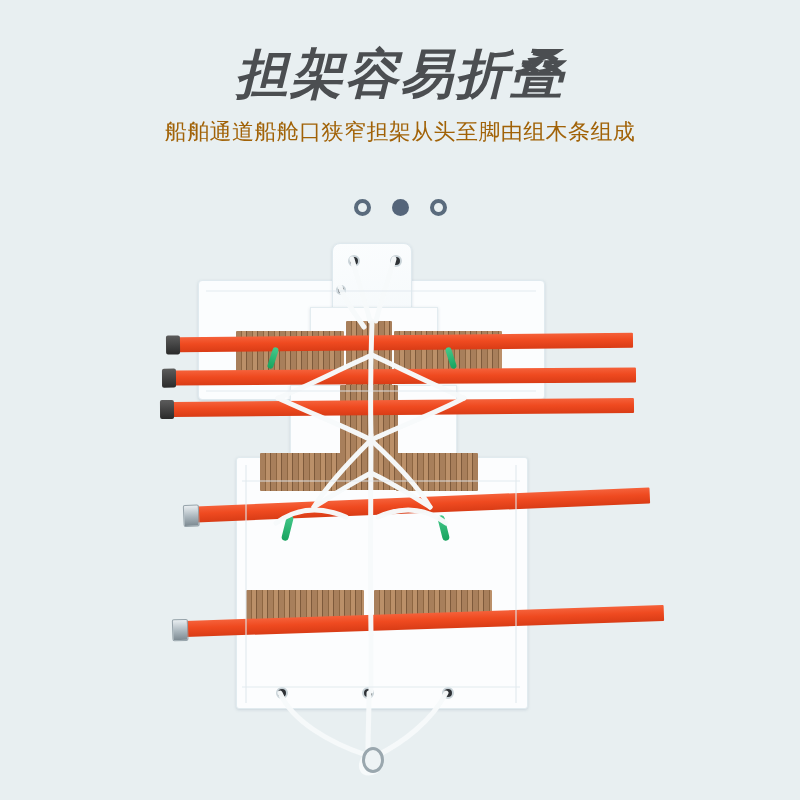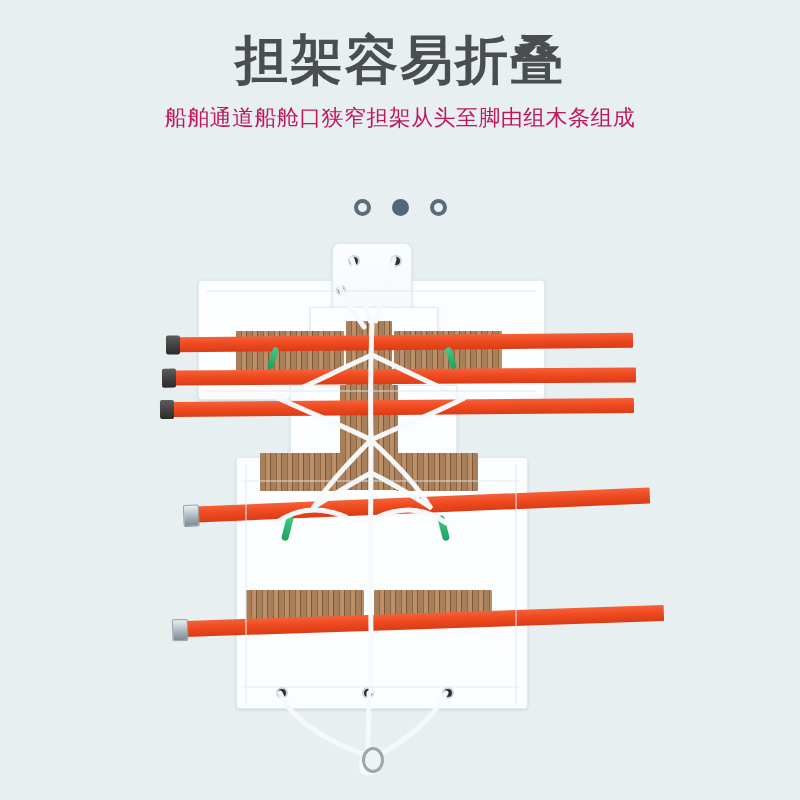--- a/index.html
+++ b/index.html
@@ -23,34 +23,35 @@
   
   #header {
     position: absolute;
     left: 0;
     top: 0;
     width: 800px;
     text-align: center;
   }
   #title {
     margin: 0;
-    padding-top: 32px;
+    padding-top: 46px;
     font-size: 53px;
     line-height: 1.05;
     font-weight: bold;
     letter-spacing: 2px;
     color: #4b4e51;
     font-family: "DejaVu Sans", "Liberation Sans", sans-serif;
+    font-style: italic;
   }
   #subtitle {
     margin: 0;
     padding-top: 14px;
     font-size: 22px;
     line-height: 1.45;
-    color: #be185d;
+    color: #a16207;
     letter-spacing: 0.4px;
     font-family: "DejaVu Sans", "Liberation Sans", sans-serif;
   }
   .sub-line { display: block; }
 
   
   #dots {
     position: absolute;
     left: 0;
     top: 199px;

